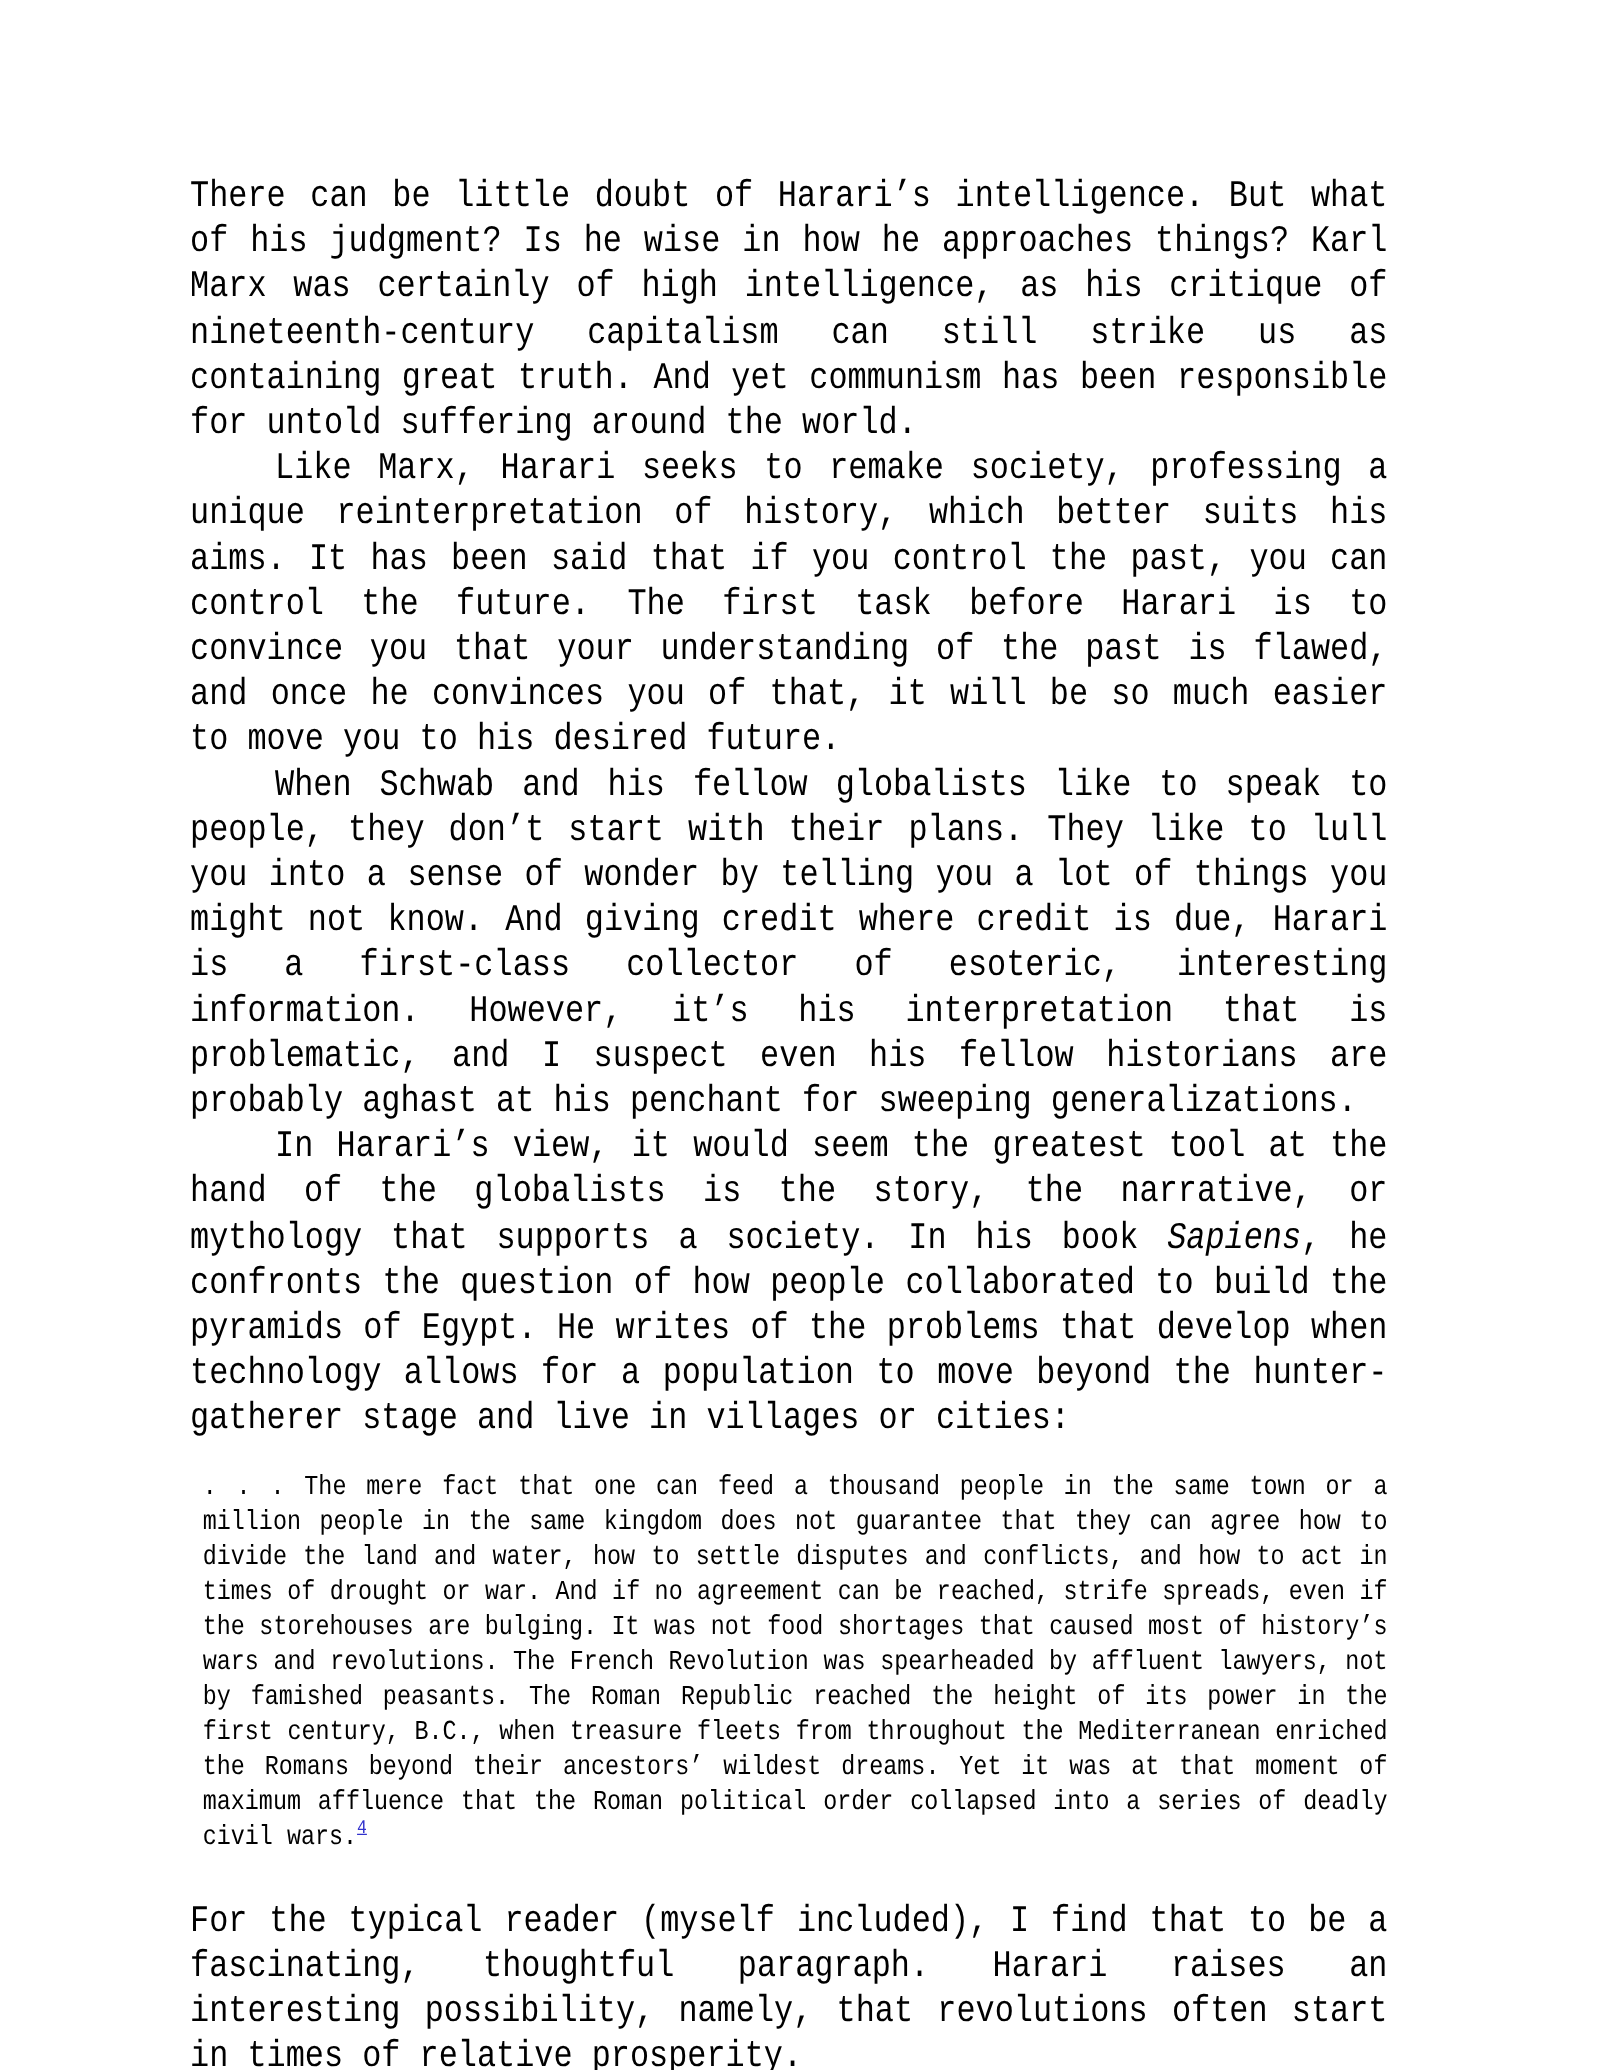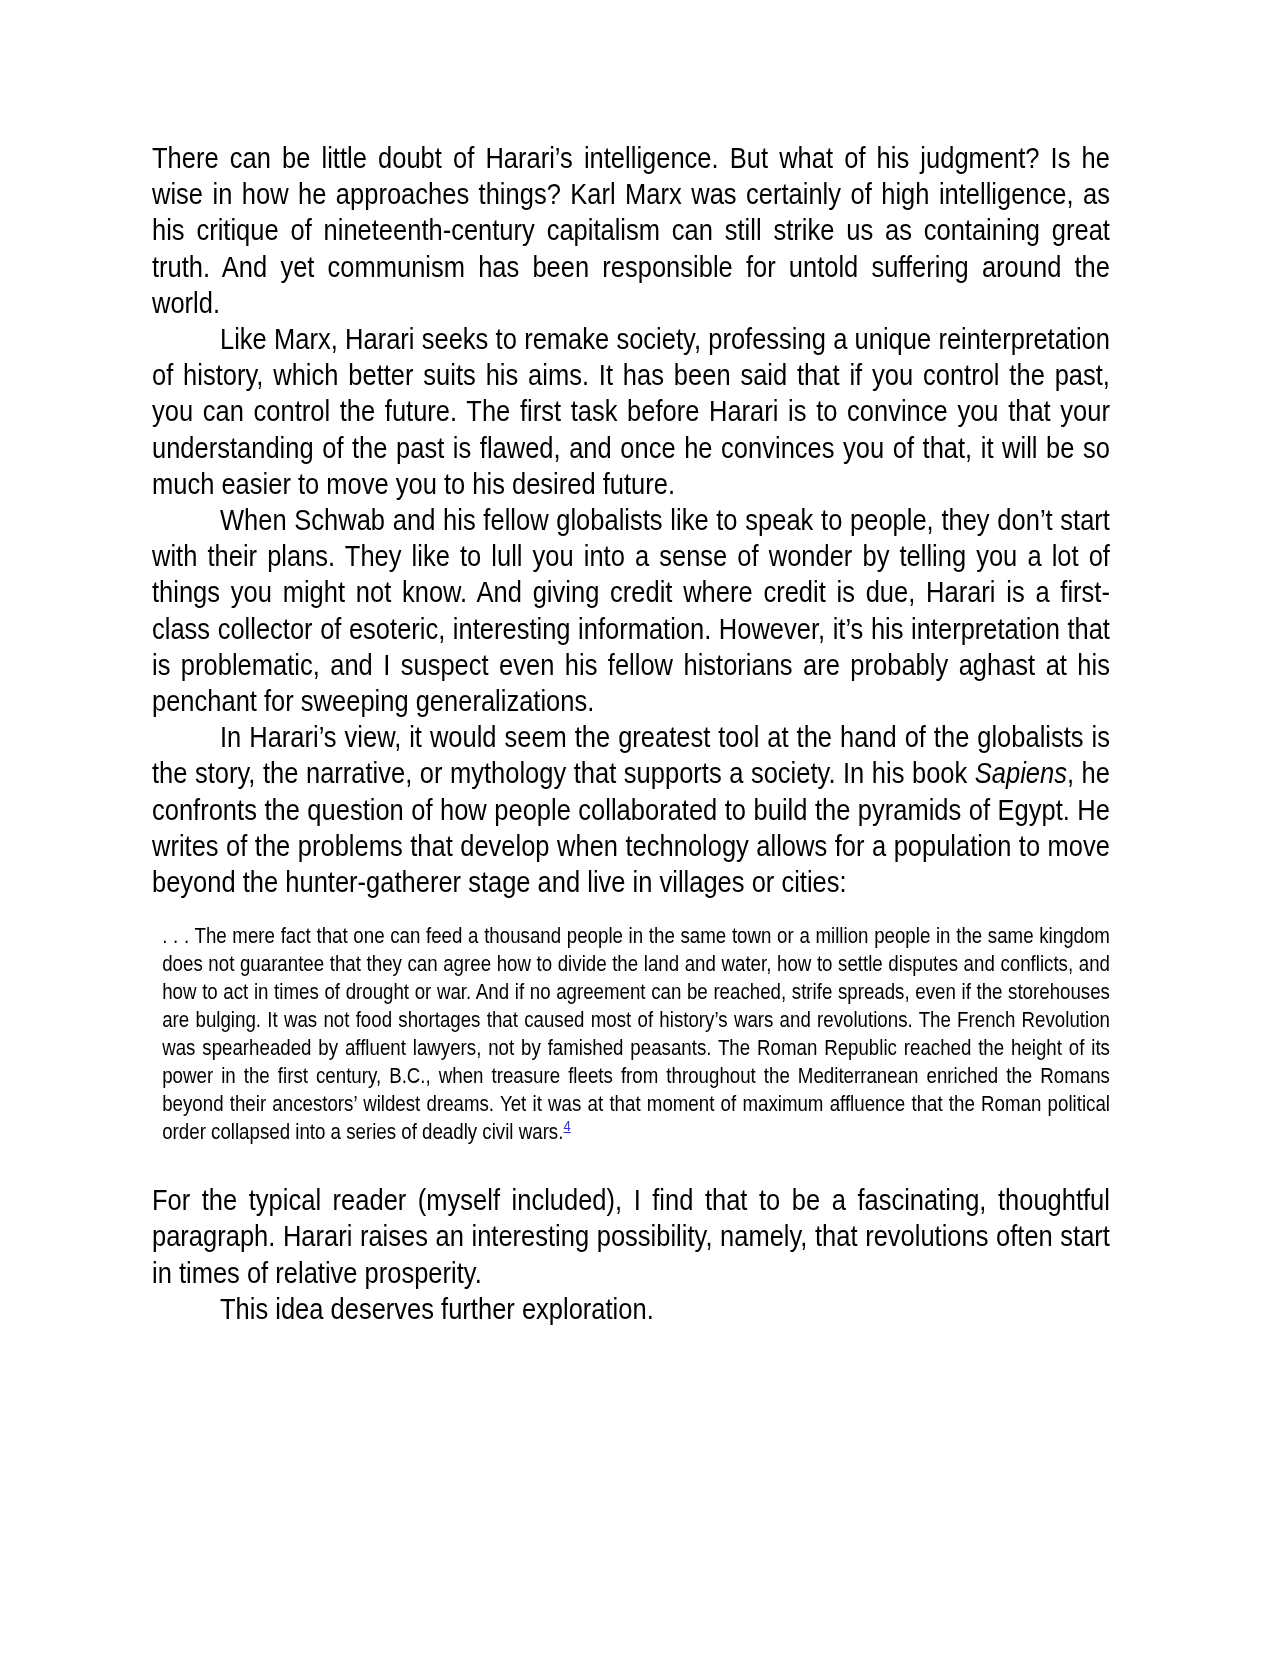--- a/index.html
+++ b/index.html
@@ -10,21 +10,21 @@
     width: 1280px;
     height: 1656px;
     background: var(--bg-color, #ffffff);
     overflow: hidden;
   }
   .page {
     box-sizing: border-box;
     width: 1280px;
     height: 1656px;
     padding: 140px 0 0 152px;
-    font-family: Liberation Sans, sans-serif;
+    font-family: Liberation Mono, monospace;
     color: var(--text-color, #000000);
   }
   
   .text-column {
     width: 1127px;
     transform: scaleX(0.85);
     transform-origin: 0 0;
   }
   .para {
     margin: 0;

